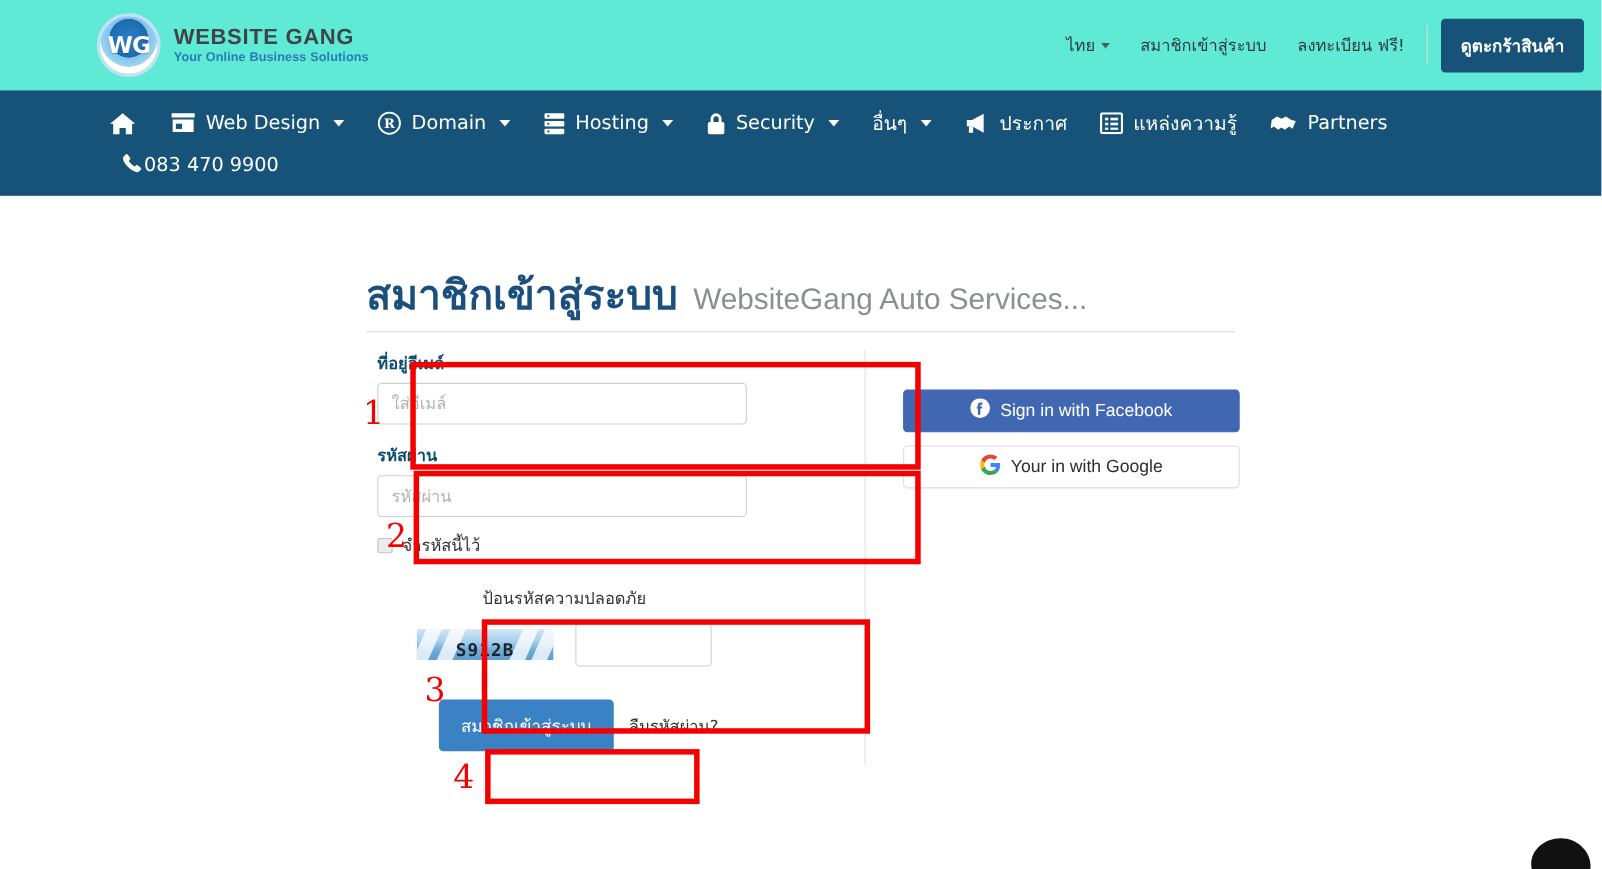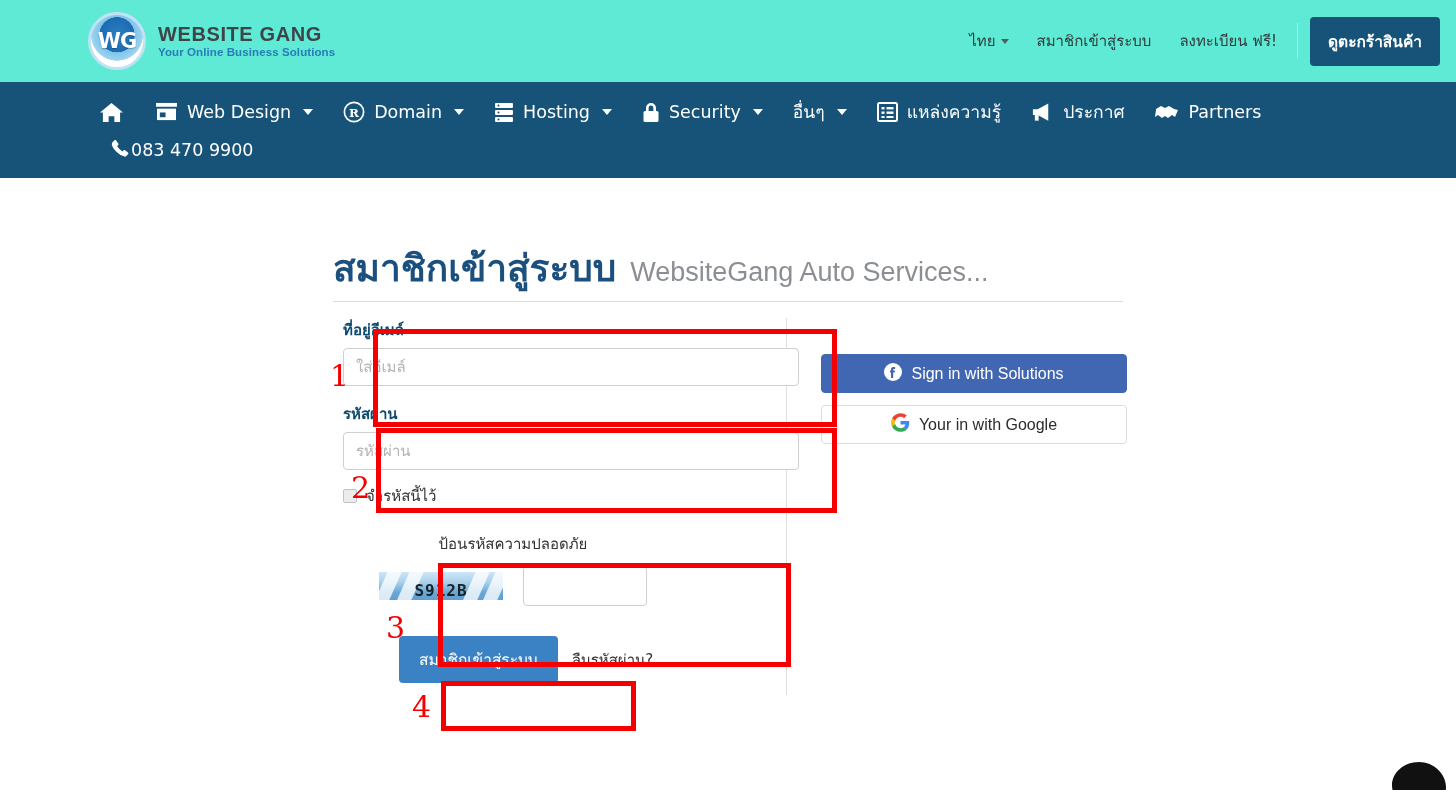--- a/index.html
+++ b/index.html
@@ -122,21 +122,21 @@
     width: 1px; background: #dfdfdf;
   }
   .col-right { width: 340px; padding-left: 38px; padding-top: 36px; }
 
   .form-group { margin-bottom: 8px; }
   .f-label {
     display: block; font-size: 15px; font-weight: bold; color: #0c4a6e;
     margin: 0 0 6px 10px; font-family: "DejaVu Sans", sans-serif;
   }
   .f-input {
-    width: 456px; height: 38px;
+    width: 336px; height: 38px;
     border: 1px solid #cfcfcf; border-radius: 4px;
     padding: 0 12px; font-size: 15px; color: #333;
     background: #fff; outline: none; margin-left: 10px;
     font-family: "DejaVu Sans", sans-serif;
   }
   .f-input::placeholder { color: #b3b3b3; }
 
   .remember-row {
     display: flex; align-items: center; gap: 9px;
     margin: 14px 0 0 10px;
@@ -301,41 +301,41 @@
       <i class="mn-caret"></i>
     </div>
 
     <div class="mn-item">
       <span>อื่นๆ</span>
       <i class="mn-caret"></i>
     </div>
 
     <div class="mn-item">
       <span>
+        <svg width="23" height="20" viewBox="0 0 24 20" fill="#fff">
+            <path d="M2 7h5l11-6v18L7 13H2z"></path>
+            <path d="M4 13h4v6H4z"></path>
+          </svg>
+      </span>
+      <span>ประกาศ</span>
+    </div>
+
+    <div class="mn-item">
+      <span>
         <svg width="21" height="20" viewBox="0 0 21 20">
             <rect x="1" y="1" width="19" height="18" rx="1.5" fill="none" stroke="#fff" stroke-width="2"></rect>
             <rect x="4.5" y="5" width="3" height="2.4" fill="#fff"></rect>
             <rect x="9.5" y="5" width="7" height="2.4" fill="#fff"></rect>
             <rect x="4.5" y="9.5" width="3" height="2.4" fill="#fff"></rect>
             <rect x="9.5" y="9.5" width="7" height="2.4" fill="#fff"></rect>
             <rect x="4.5" y="14" width="3" height="2" fill="#fff"></rect>
             <rect x="9.5" y="14" width="7" height="2" fill="#fff"></rect>
           </svg>
       </span>
       <span>แหล่งความรู้</span>
-    </div>
-
-    <div class="mn-item">
-      <span>
-        <svg width="23" height="20" viewBox="0 0 24 20" fill="#fff">
-            <path d="M2 7h5l11-6v18L7 13H2z"></path>
-            <path d="M4 13h4v6H4z"></path>
-          </svg>
-      </span>
-      <span>ประกาศ</span>
     </div>
 
     <div class="mn-item">
       <span>
         <svg width="25" height="18" viewBox="0 0 25 18" fill="#fff">
             <path d="M1 6l5-3 4 2 4-2 5 3 4 1-3 7-3-2-4 3-3-2-3 2-4-3-3 2L1 7z"></path>
           </svg>
       </span>
       <span>Partners</span>
     </div>
@@ -399,21 +399,21 @@
     </div>
 
     <div class="col-right">
       <div class="social-btn sb-fb">
         <span>
           <svg width="18" height="18" viewBox="0 0 18 18">
               <circle cx="9" cy="9" r="9" fill="#fff"></circle>
               <path d="M10.6 9.4h-1.4V15H7V9.4H6V7.6h1V6.4c0-1.3.6-2.4 2.5-2.4h1.6v1.9h-1c-.5 0-.9.1-.9.7v1h1.9z" fill="#4267b2"></path>
             </svg>
         </span>
-        <span>Sign in with Solutions</span>
+        <span>Sign in with Facebook</span>
       </div>
       <div class="social-btn sb-gg">
         <span>
           <svg width="19" height="19" viewBox="0 0 48 48">
             <path fill="#EA4335" d="M24 9.5c3.5 0 6.6 1.2 9 3.6l6.7-6.7C35.6 2.6 30.2.5 24 .5 14.6.5 6.5 5.9 2.6 13.8l7.8 6.1C12.3 14 17.6 9.5 24 9.5z"></path>
             <path fill="#4285F4" d="M46.1 24.6c0-1.6-.1-3.1-.4-4.6H24v9.1h12.4c-.5 2.9-2.2 5.4-4.7 7l7.6 5.9c4.4-4.1 6.8-10.1 6.8-17.4z"></path>
             <path fill="#FBBC05" d="M10.4 28.6c-.5-1.5-.8-3-.8-4.6s.3-3.1.8-4.6l-7.8-6.1C.9 16.5 0 20.1 0 24s.9 7.5 2.6 10.7z"></path>
             <path fill="#34A853" d="M24 47.5c6.2 0 11.5-2 15.3-5.5l-7.6-5.9c-2.1 1.4-4.8 2.3-7.7 2.3-6.4 0-11.7-4.5-13.6-10.4l-7.8 6.1C6.5 42.1 14.6 47.5 24 47.5z"></path>
           </svg>
         </span>

